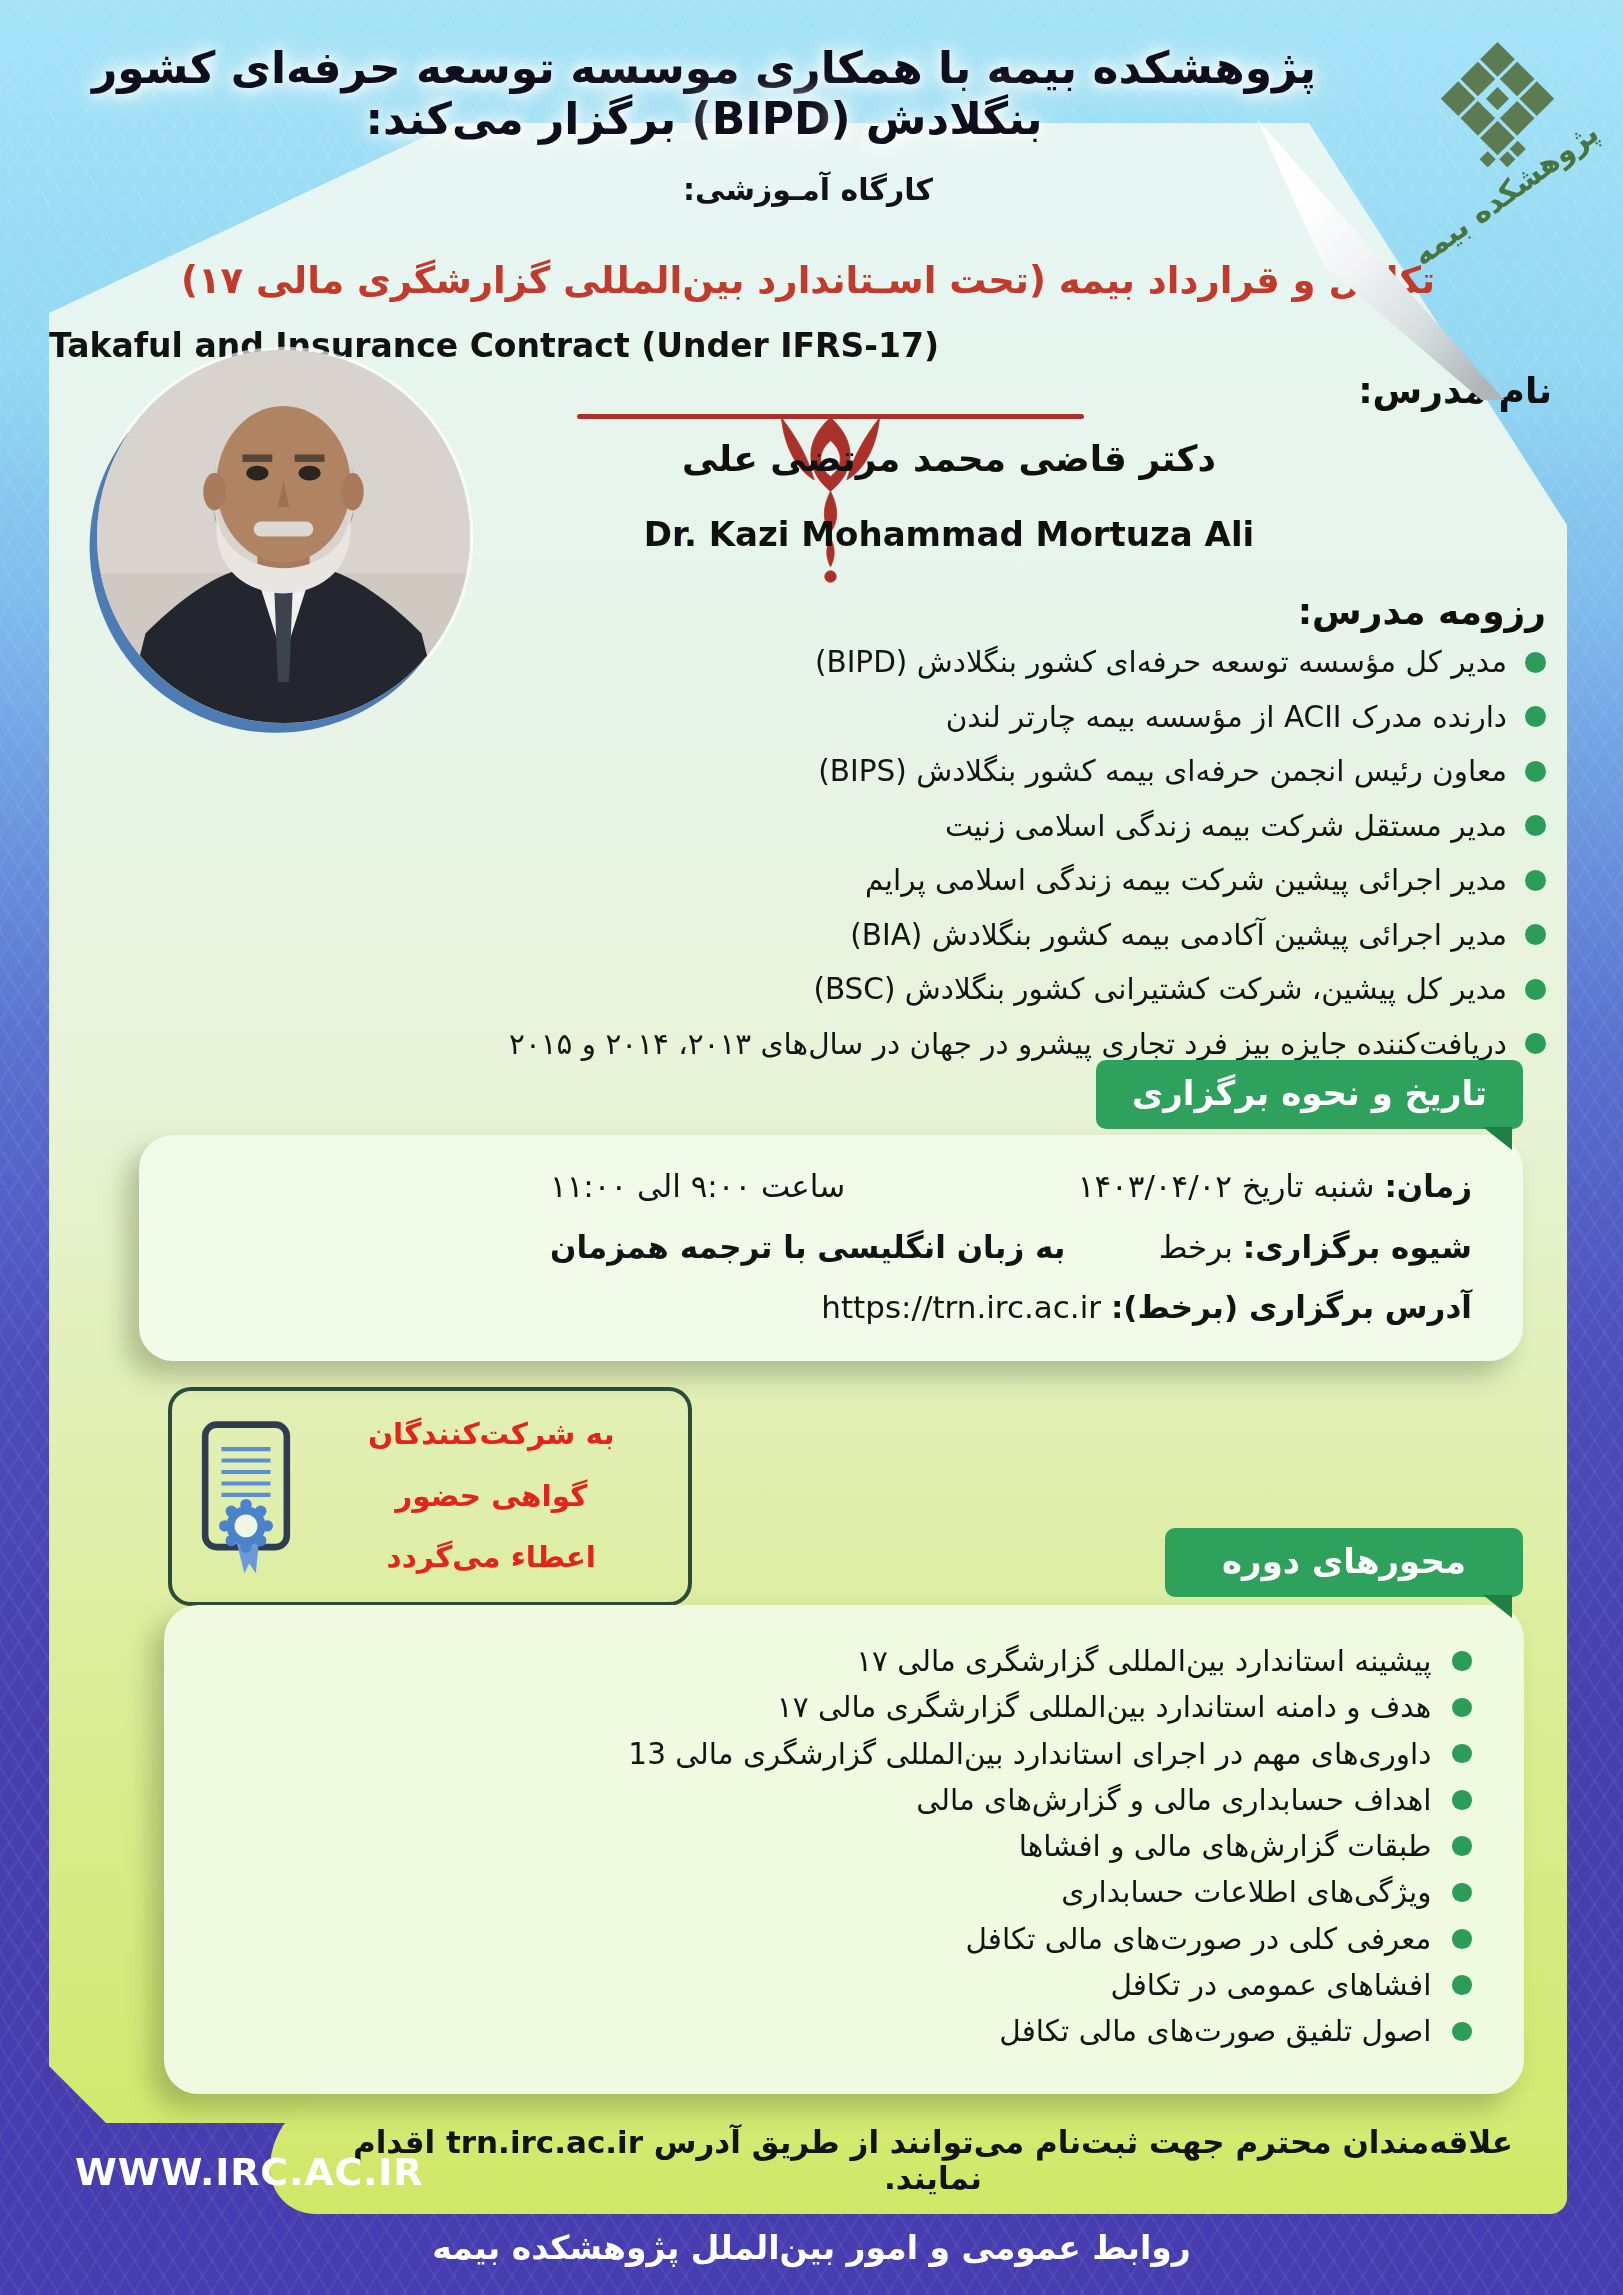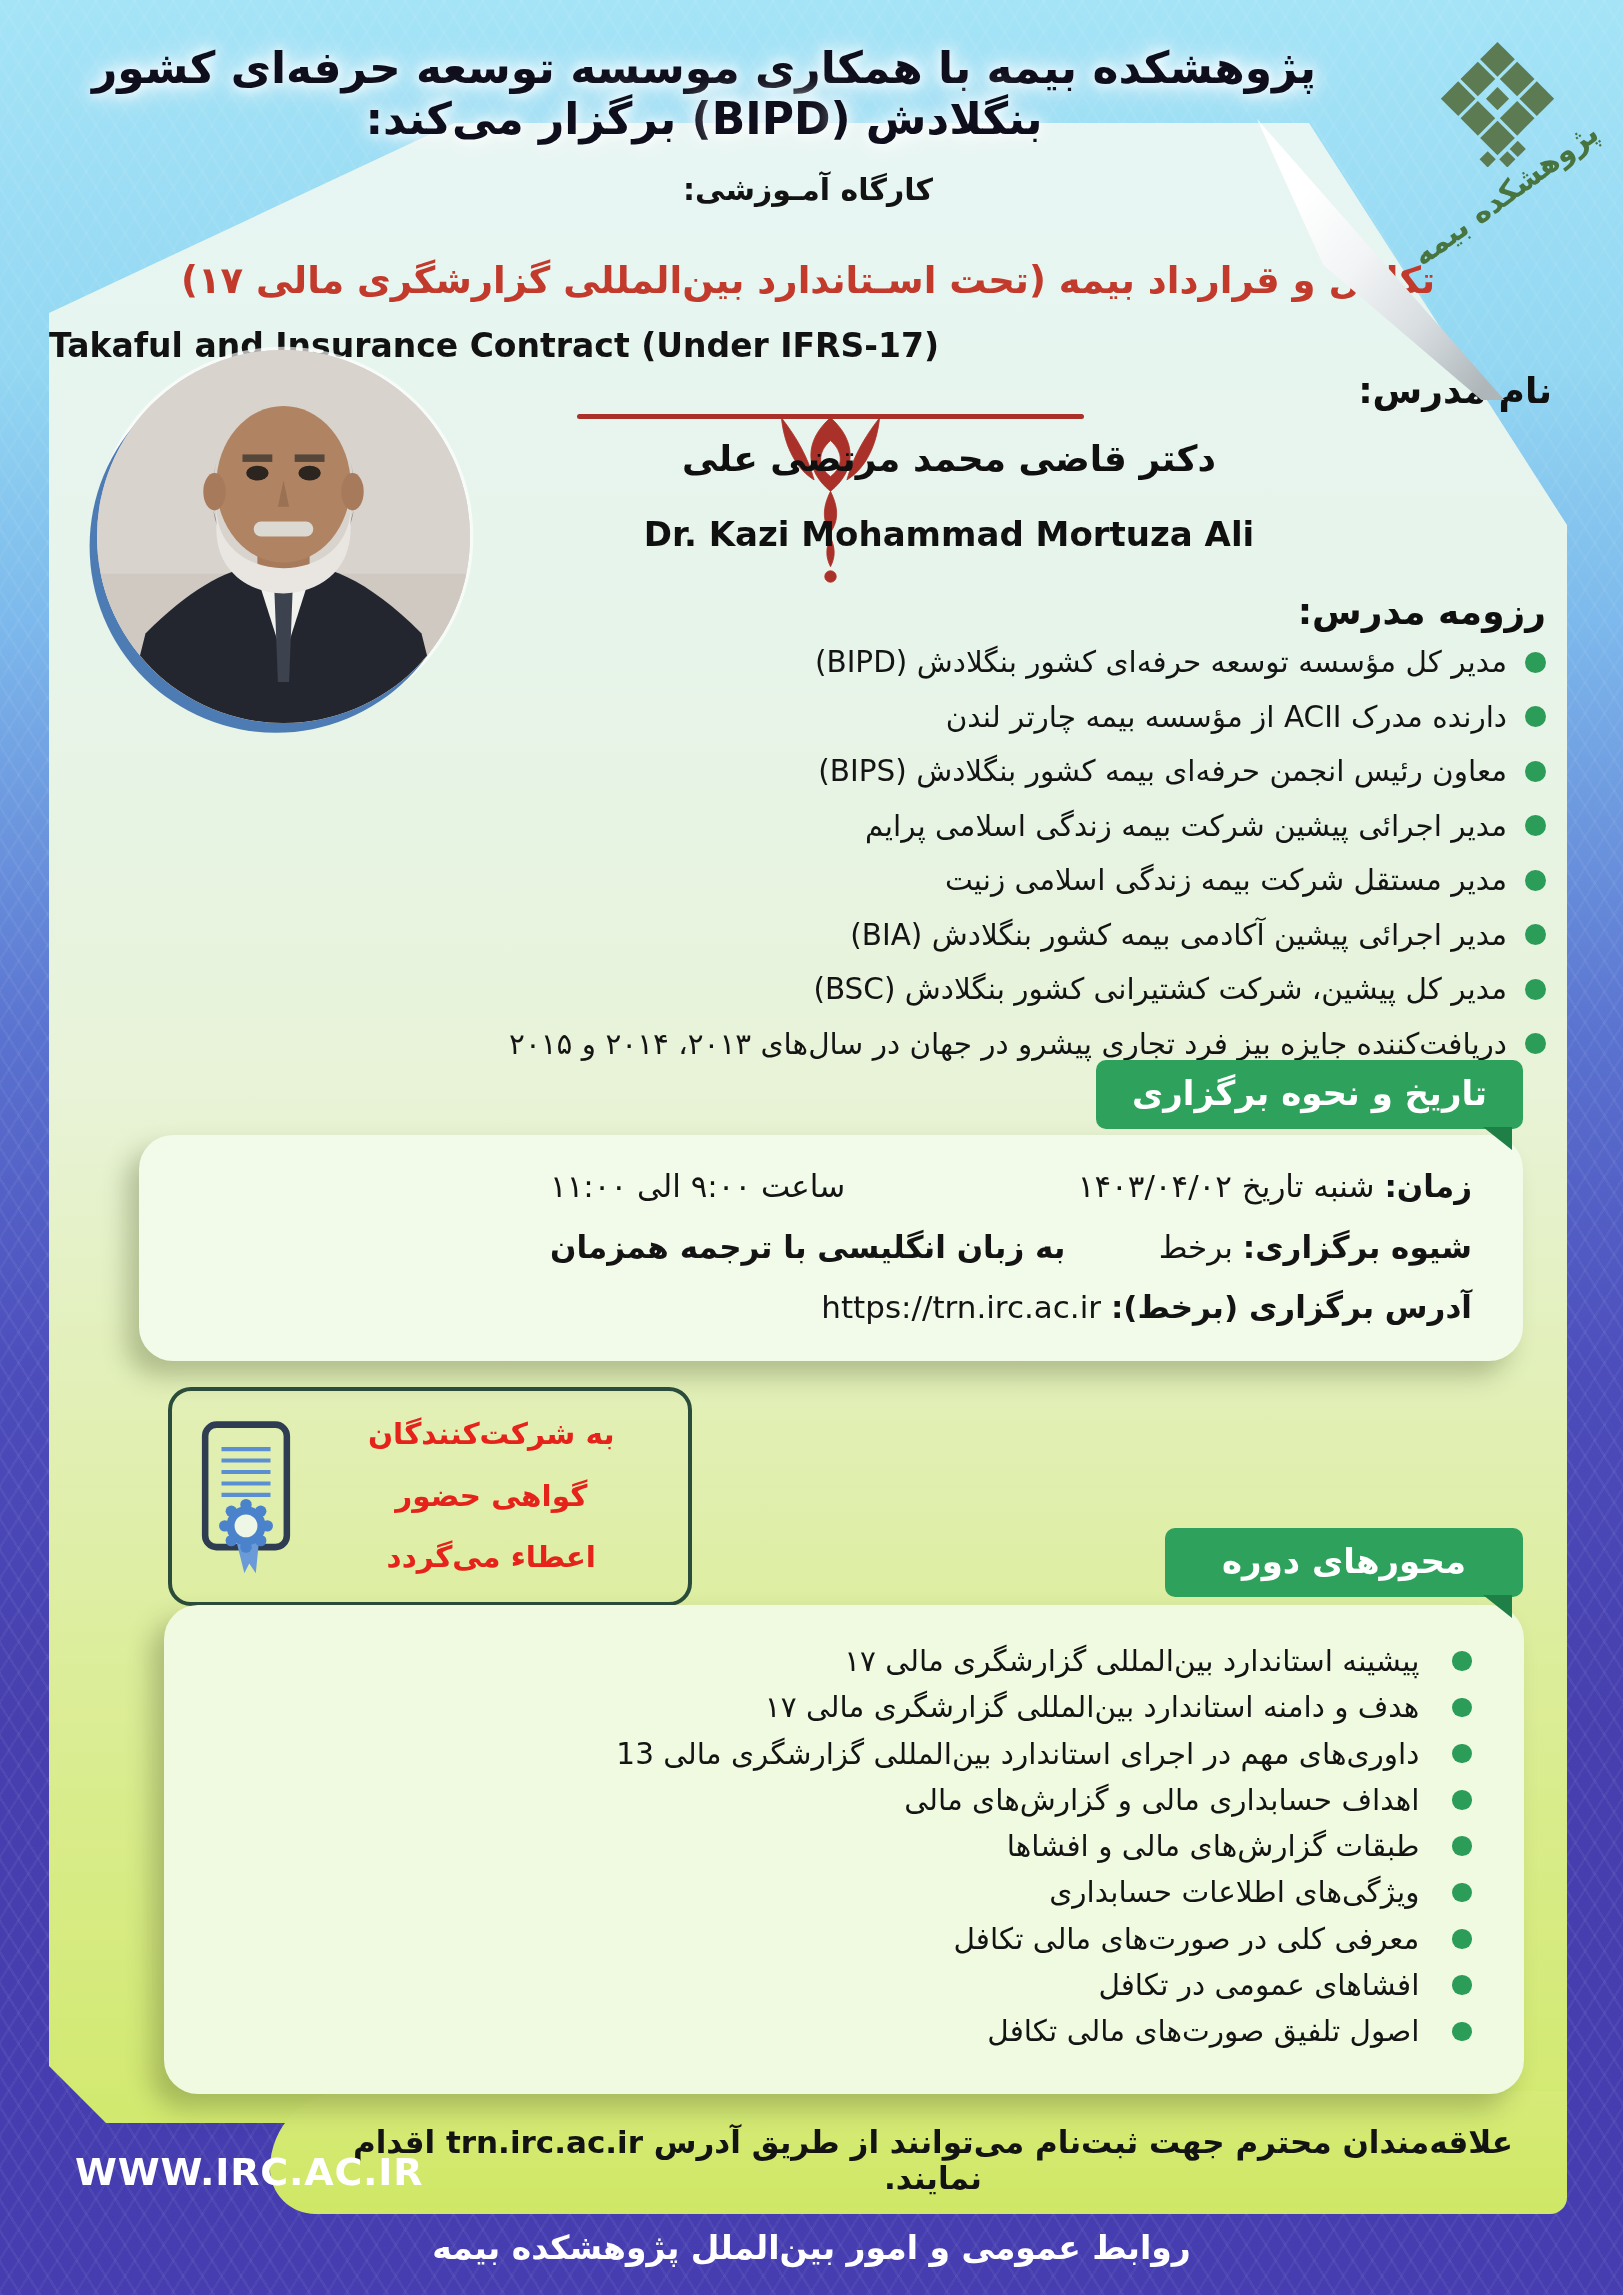--- a/index.html
+++ b/index.html
@@ -91,21 +91,21 @@
     display:flex;align-items:center;gap:24.5px;padding:0 24.5px;
   }
   .cert-text{flex:1;direction:rtl;text-align:center;color:#e5231b;font-size:29.5px;font-weight:bold;line-height:2.1;}
   
   .topics-box{
     position:absolute;left:164px;top:1605px;width:1360px;height:489px;z-index:2;
     background:#f0fae0;border-radius:34px;box-shadow:-13px 14.7px 24.5px rgba(70,85,40,.32);
     direction:rtl;padding:39px 52px 0 52px;box-sizing:border-box;
   }
   .topics-list{margin:0;padding:0;list-style:none;direction:rtl;}
-  .topics-list li{display:flex;align-items:center;gap:33px;margin-bottom:12.3px;font-size:29.5px;color:#141414;}
+  .topics-list li{display:flex;align-items:center;gap:21px;margin-bottom:12.3px;font-size:29.5px;color:#141414;}
   .topics-list .bullet{width:19.6px;height:19.6px;}
   
   .registration{
     position:absolute;left:344px;top:2124px;width:1178px;z-index:2;
     direction:rtl;text-align:center;font-size:31px;font-weight:bold;color:#131313;
   }
   .website{position:absolute;left:75px;top:2150px;z-index:2;color:#ffffff;font-size:38px;font-weight:600;letter-spacing:0.8px;}
   .footer-org{position:absolute;left:0;top:2228px;width:100%;z-index:2;direction:rtl;text-align:center;color:#ffffff;font-size:33px;font-weight:bold;}
 </style>
 </head>
@@ -197,26 +197,26 @@
         <span>دارنده مدرک ACII از مؤسسه بیمه چارتر لندن</span>
       </li>
 
       <li>
         <span class="bullet"></span>
         <span>معاون رئیس انجمن حرفه‌ای بیمه کشور بنگلادش (BIPS)</span>
       </li>
 
       <li>
         <span class="bullet"></span>
+        <span>مدیر مستقل شرکت بیمه زندگی اسلامی زنیت</span>
+      </li>
+
+      <li>
+        <span class="bullet"></span>
         <span>مدیر اجرائی پیشین شرکت بیمه زندگی اسلامی پرایم</span>
-      </li>
-
-      <li>
-        <span class="bullet"></span>
-        <span>مدیر مستقل شرکت بیمه زندگی اسلامی زنیت</span>
       </li>
 
       <li>
         <span class="bullet"></span>
         <span>مدیر اجرائی پیشین آکادمی بیمه کشور بنگلادش (BIA)</span>
       </li>
 
       <li>
         <span class="bullet"></span>
         <span>مدیر کل پیشین، شرکت کشتیرانی کشور بنگلادش (BSC)</span>

